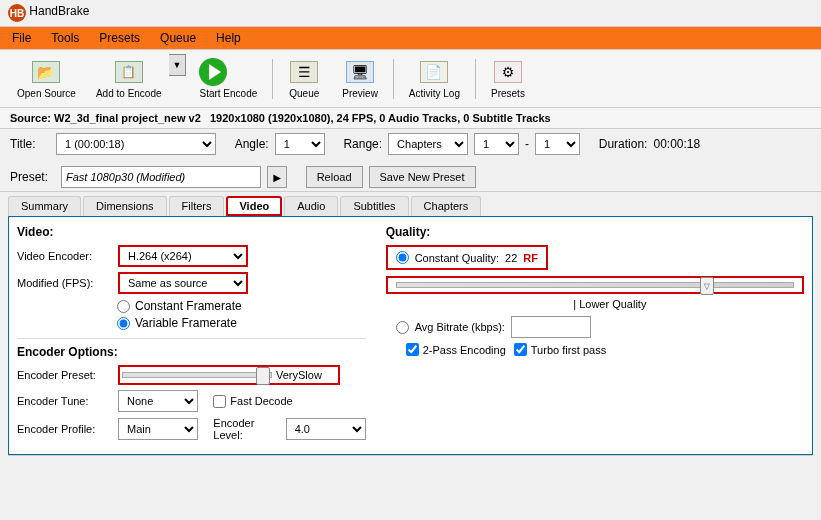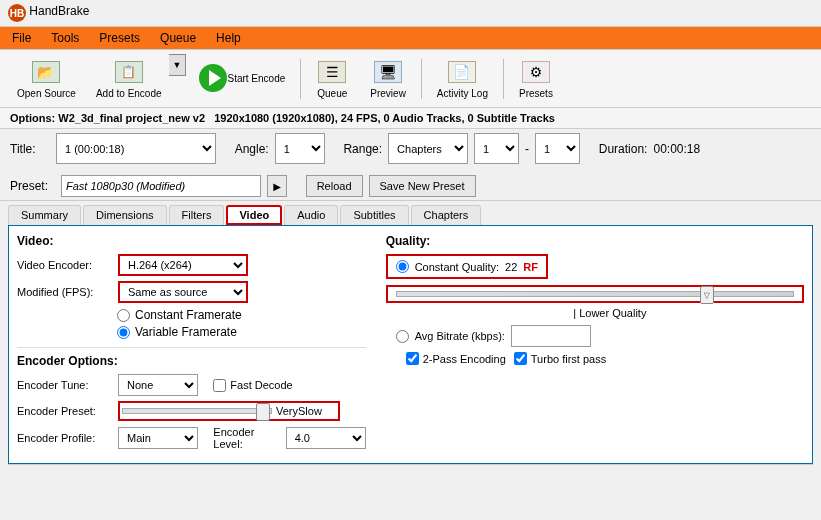--- a/index.html
+++ b/index.html
@@ -62,21 +62,22 @@
       justify-content: center;
     }
     .toolbar-sep {
       width: 1px;
       height: 40px;
       background: #bbb;
       margin: 0 2px;
     }
     .start-btn {
       display: flex;
-      align-items: center;
+      flex-direction: column;
+      align-items: flex-start;
       padding: 3px 8px;
       background: transparent;
       border: 1px solid transparent;
       cursor: pointer;
     }
     .play-icon {
       width: 28px;
       height: 28px;
       background: #22aa22;
       border-radius: 50%;
@@ -110,21 +111,21 @@
       display: flex;
       align-items: center;
       margin-bottom: 4px;
       gap: 6px;
     }
     .form-label {
       font-weight: normal;
       min-width: 40px;
     }
     .form-select {
-      height: 31px;
+      height: 22px;
       font-size: 11px;
       background: white;
       border: 1px solid #999;
       padding: 1px 4px;
     }
     .form-input {
       height: 22px;
       font-size: 11px;
       background: white;
       border: 1px solid #999;
@@ -544,21 +545,21 @@
 
   <button class="toolbar-btn">
     <div class="toolbar-icon">
       <div class="presets-icon-box">⚙</div>
     </div>
     <span>Presets</span>
   </button>
 </div>
 
 <div class="source-info">
-  <span>Options:</span>
+  <span>Source:</span>
   <strong>W2_3d_final project_new v2</strong>
   &nbsp;
   <span>1920x1080 (1920x1080), 24 FPS, 0 Audio Tracks, 0 Subtitle Tracks</span>
 </div>
 
 <div class="form-area">
   <div class="form-row">
     <span class="form-label">Title:</span>
     <select class="form-select" style="min-width:160px;">
       <option>1 (00:00:18)</option>
@@ -634,39 +635,39 @@
 
       <div class="radio-row">
         <input type="radio" name="framerate-type" checked="" style="">
         <span>Variable Framerate</span>
       </div>
 
       <div class="encoder-options-section">
         <div class="section-label">Encoder Options:</div>
 
         <div class="encoder-field-row">
+          <span class="encoder-field-label">Encoder Preset:</span>
+          <div class="slider-outlined">
+            <div class="encoder-slider-track">
+              <div class="encoder-slider-thumb"></div>
+            </div>
+            <span class="encoder-slider-value">VerySlow</span>
+          </div>
+        </div>
+
+        <div class="encoder-field-row">
           <span class="encoder-field-label">Encoder Tune:</span>
           <select class="field-select-small">
             <option>None</option>
           </select>
           &nbsp;
           <label class="fast-decode-label">
             <input type="checkbox" style="">
             <span>Fast Decode</span>
           </label>
-        </div>
-
-        <div class="encoder-field-row">
-          <span class="encoder-field-label">Encoder Preset:</span>
-          <div class="slider-outlined">
-            <div class="encoder-slider-track">
-              <div class="encoder-slider-thumb"></div>
-            </div>
-            <span class="encoder-slider-value">VerySlow</span>
-          </div>
         </div>
 
         <div class="encoder-field-row">
           <span class="encoder-field-label">Encoder Profile:</span>
           <select class="field-select-small">
             <option>Main</option>
           </select>
           &nbsp;
           <span style="font-size:11px;">Encoder Level:</span>
           &nbsp;

